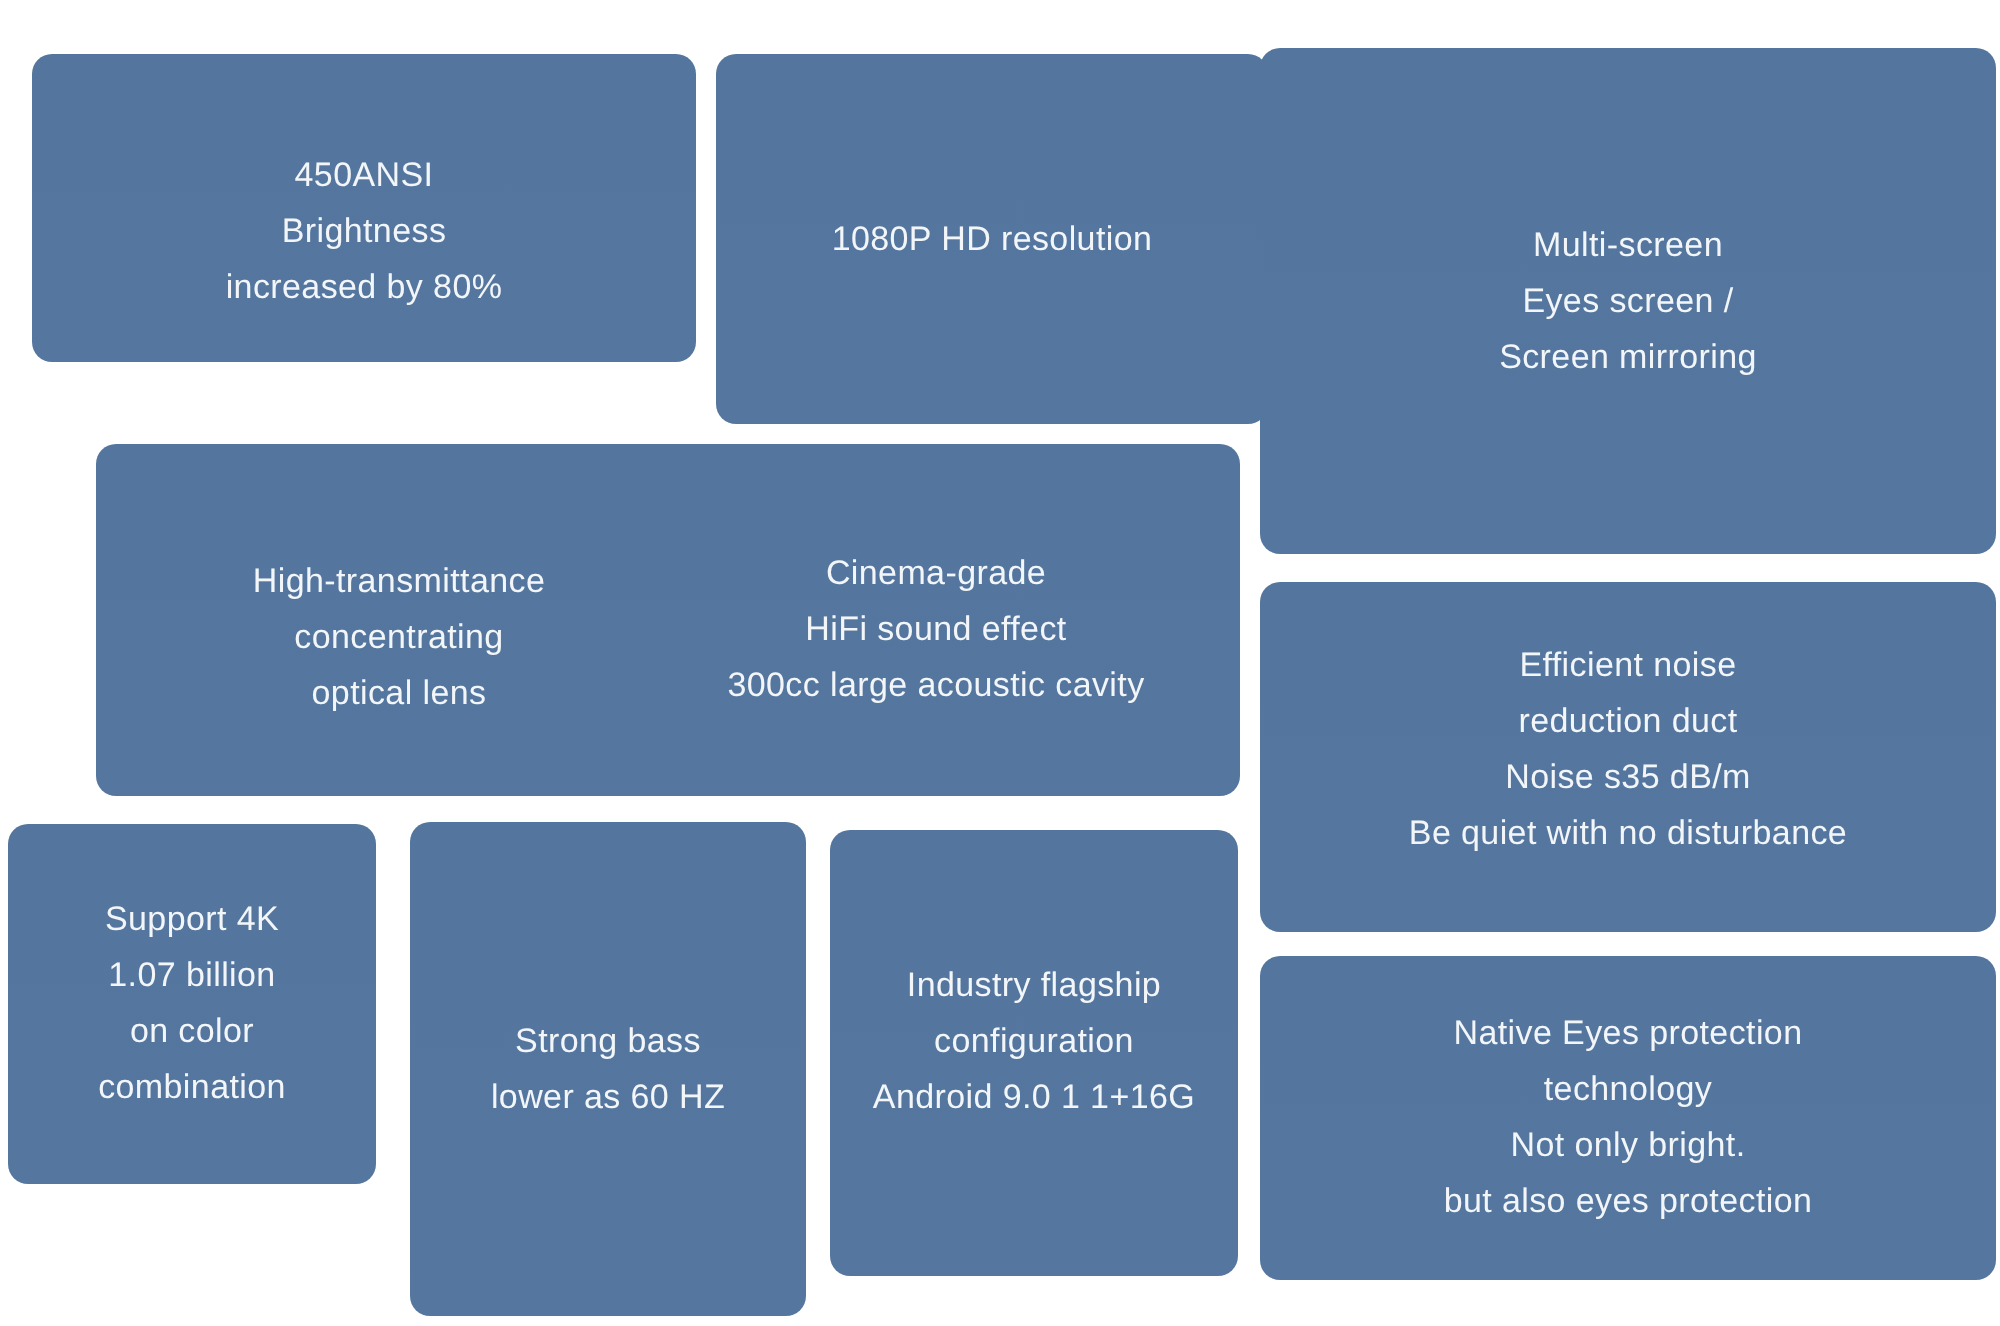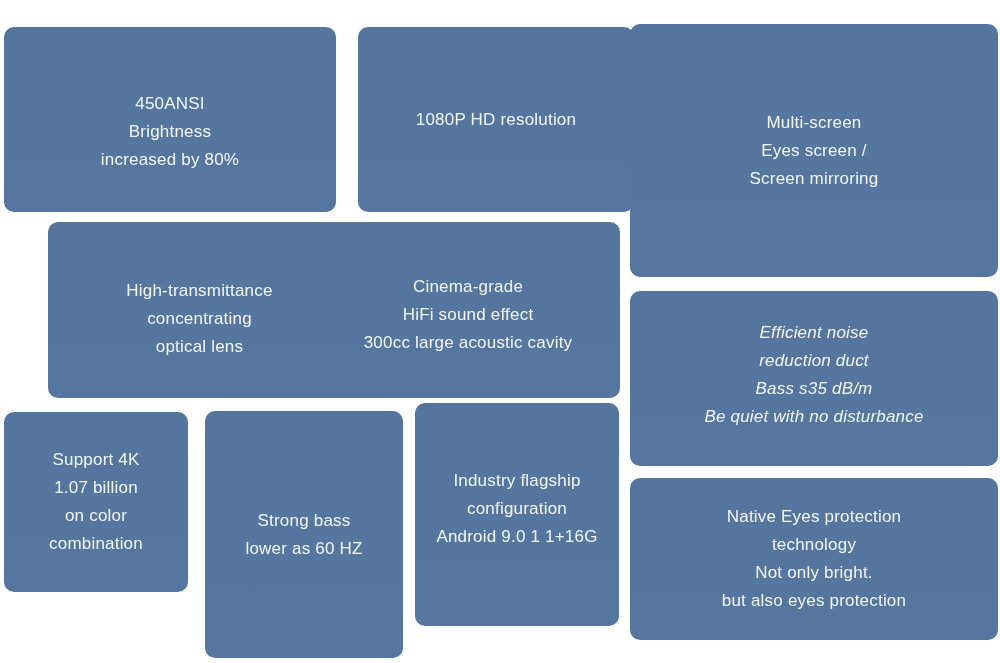--- a/index.html
+++ b/index.html
@@ -24,29 +24,29 @@
     justify-content: center;
     text-align: center;
     color: var(--text, #f3f6f9);
     font-size: 17px;
     line-height: 28px;
     letter-spacing: 0.2px;
   }
   .lines span { display: block; white-space: nowrap; }
 
   
-  .c1  { left: 4px;   top: 27px;  width: 332px; height: 185px; }
+  .c1  { left: 16px;   top: 27px;  width: 332px; height: 154px; }
   .c2  { left: 344px; top: 27px;  width: 276px; height: 185px; margin-left: 14px; }
   .c3  { left: 630px; top: 24px;  width: 368px; height: 253px; }
   .c4  { left: 4px;   top: 222px; width: 303px; height: 176px; margin-left: 44px; }
   .c5  { left: 316px; top: 222px; width: 304px; height: 176px; }
-  .c6  { left: 630px; top: 291px; width: 368px; height: 175px; font-style: italic; }
+  .c6  { left: 630px; top: 291px; width: 368px; height: 175px; }
   .c7  { left: 4px;   top: 412px; width: 184px; height: 180px; }
   .c8  { left: 205px; top: 411px; width: 198px; height: 247px; }
-  .c9  { left: 415px; top: 403px; width: 204px; height: 223px; }
+  .c9  { left: 415px; top: 415px; width: 204px; height: 223px; }
   .c10 { left: 630px; top: 478px; width: 368px; height: 162px; }
 
   
   .c1 .lines { transform: translateY(12px); }
   .c4 .lines { transform: translateY(9px); }
   .c5 .lines { transform: translateY(5px); }
   .c6 .lines { transform: translateY(-4px); }
   .c9 .lines { transform: translateY(-6px); }
 </style>
 </head>
@@ -89,21 +89,21 @@
       <span>Cinema-grade</span>
       <span>HiFi sound effect</span>
       <span>300cc large acoustic cavity</span>
     </div>
   </div>
 
   <div class="card c6">
     <div class="lines">
       <span>Efficient noise</span>
       <span>reduction duct</span>
-      <span>Bass s35 dB/m</span>
+      <span>Noise s35 dB/m</span>
       <span>Be quiet with no disturbance</span>
     </div>
   </div>
 
   <div class="card c7">
     <div class="lines">
       <span>Support 4K</span>
       <span>1.07 billion</span>
       <span>on color</span>
       <span>combination</span>

